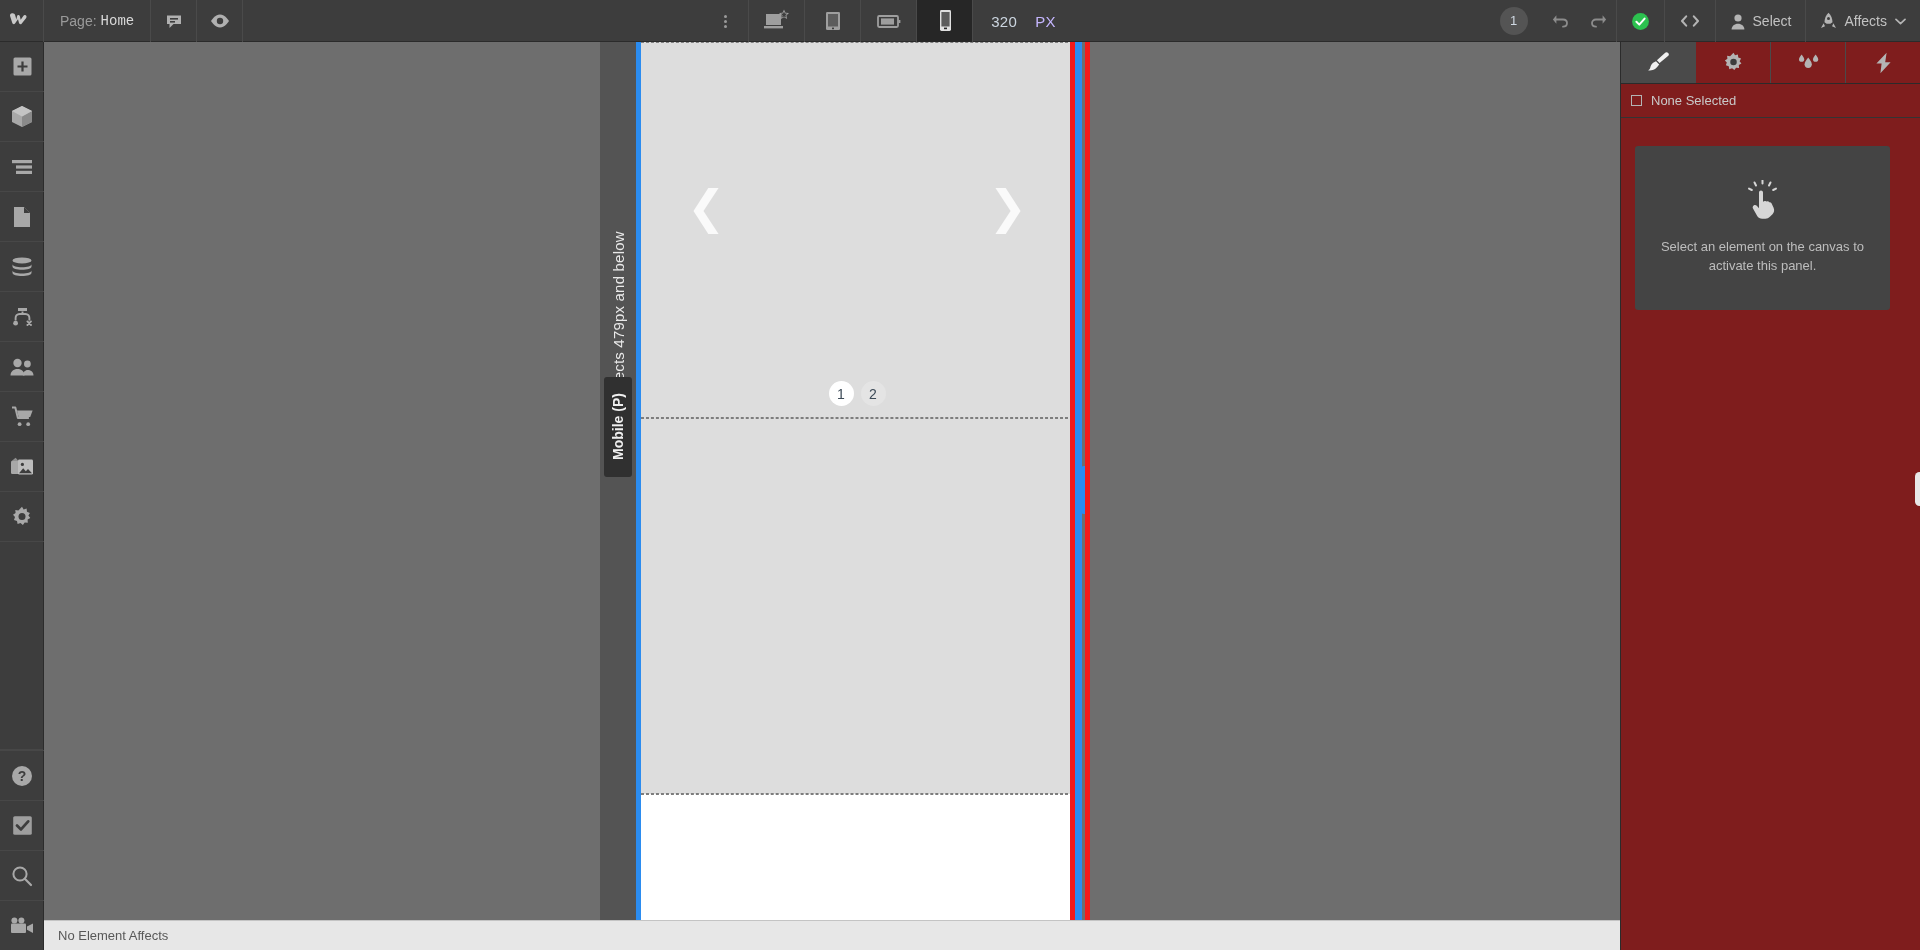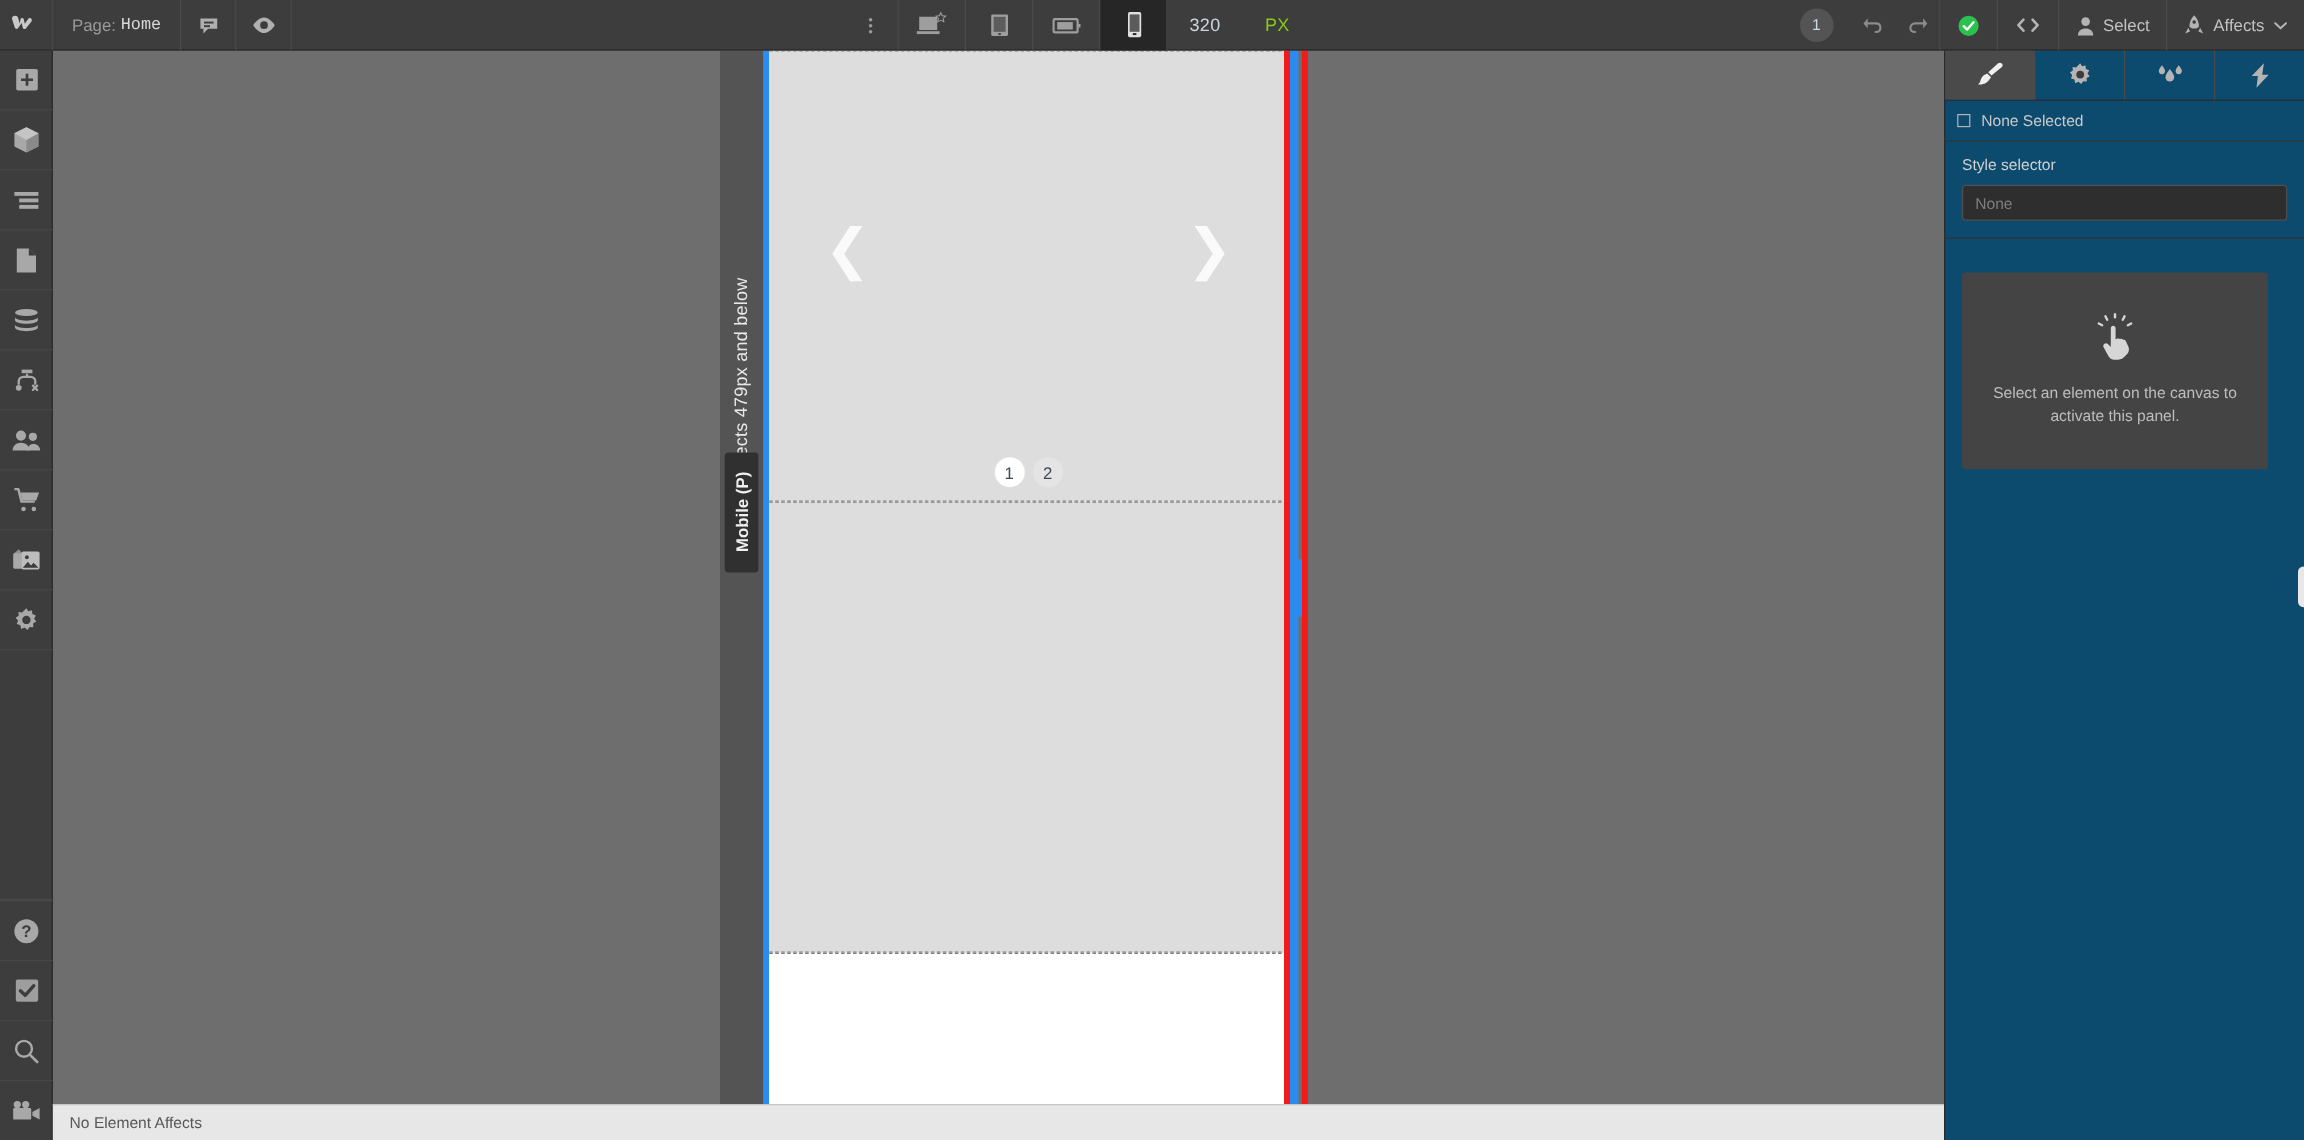--- a/index.html
+++ b/index.html
@@ -34,21 +34,21 @@
   #comment-btn, #preview-btn { width: 46px; }
 
   #kebab-cell { width: 46px; border-right: 1px solid #4a4a4a; }
   .kebab-dot { width: 3px; height: 3px; border-radius: 50%; background: #9a9a9a; margin: 2px auto; }
 
   .device-btn { width: 56px; cursor: pointer; }
   .device-btn.active { background: #262626; }
 
   #bp-size { padding: 0 18px; font-size: 15px; letter-spacing: .3px; border-right: none; gap: 18px;}
   #bp-size .num { color: #ccd6e0; }
-  #bp-size .unit { color: #84cc16; margin-left: 19px; }
+  #bp-size .unit { color: #c4b5fd; margin-left: 0; }
 
   #grow { flex: 1 1 auto; }
 
   #step-badge {
     width: 28px; height: 28px; border-radius: 50%;
     background: #545454; color: #cfd8e2;
     font-size: 13px;
     display: flex; align-items: center; justify-content: center;
     margin-right: 16px;
   }
@@ -176,21 +176,21 @@
     width: 20px; height: 896px;
     border: 5px solid #f31a1a;
     border-radius: 2px;
     pointer-events: none;
   }
 
   
   #rightpanel {
     position: absolute; top: 42px; right: 0;
     width: 300px; height: 908px;
-    background: #0c4a6e;
+    background: #7f1d1d;
     border-left: 1px solid #2b2b2b;
     z-index: 30;
   }
   #rp-tabs { display: flex; height: 42px; border-bottom: 1px solid #2b2b2b; }
   .rp-tab {
     flex: 1; display: flex; align-items: center; justify-content: center;
     border-right: 1px solid #4a4a4a; cursor: pointer;
   }
   .rp-tab:last-child { border-right: none; }
   .rp-tab.active { background: #4a4a4a; }
@@ -591,24 +591,20 @@
         </svg>
       </span>
     </div>
   </div>
 
   <div id="selection-row">
     <span class="sel-sq"></span>
     <span>None Selected</span>
   </div>
 
-  <div id="style-sec">
-    <div id="style-sel-label">Style selector</div>
-    <div id="style-sel-input">None</div>
-  </div>
 
   <div id="rp-empty-wrap">
     <div id="rp-empty">
       <div id="rp-empty-icon">
         <svg width="36" height="42" viewBox="0 0 36 42" style="margin:0 auto;display:block">
           <g stroke="#d6d6d6" stroke-width="2" stroke-linecap="round">
             <path d="M11 5.5 9.5 2.5"></path>
             <path d="M17.5 3.4 17.5 0.6"></path>
             <path d="M24 5.5 25.5 2.5"></path>
             <path d="M6.8 10 4 8.6"></path>

